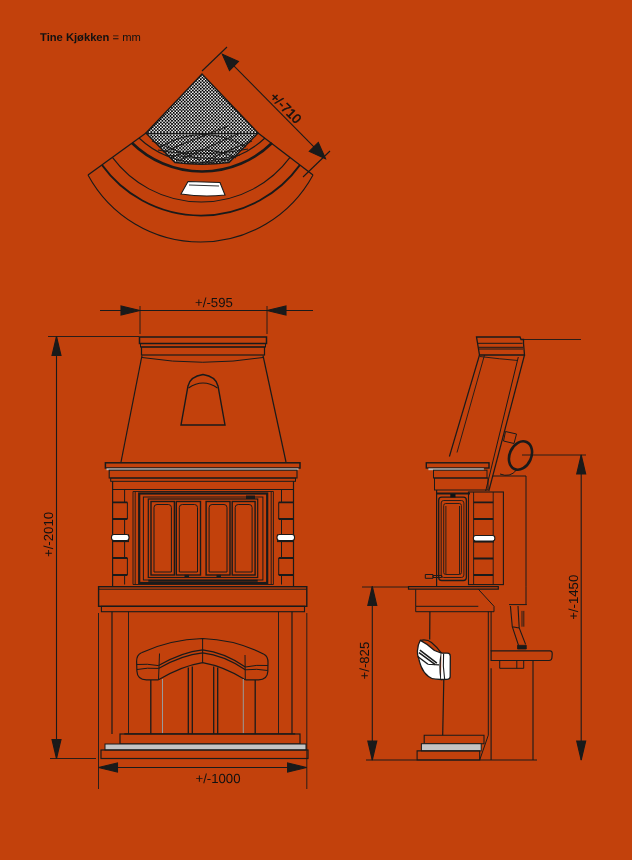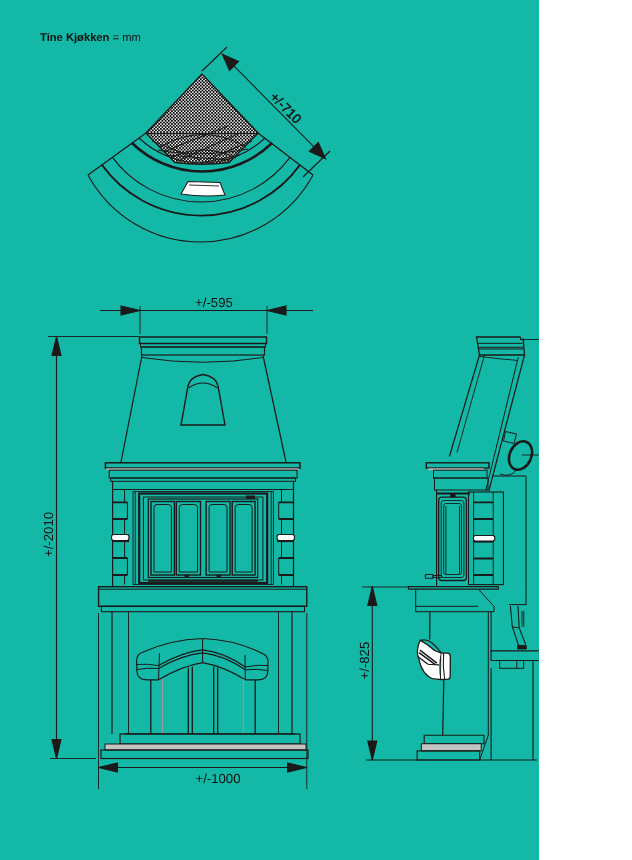--- a/index.html
+++ b/index.html
@@ -1,16 +1,16 @@
 <!DOCTYPE html>
 <html><head>
 <meta charset="utf-8">
 <style>
 html,body{margin:0;padding:0;background:#fff;}
-#page{position:relative;width:539px;height:860px;background:#14b8a6;overflow:hidden;}
+#page{position:relative;width:632px;height:860px;background:#c2410c;overflow:hidden;}
 svg{position:absolute;left:0;top:0;}
 text{font-family:"Liberation Sans",sans-serif;fill:#111;stroke:none !important;text-rendering:geometricPrecision;}
 </style>
 </head>
 <body>
 <div id="page">
 <svg width="632" height="860" viewBox="0 0 632 860">
 <defs>
 <pattern id="hat" width="3.2" height="3.2" patternUnits="userSpaceOnUse">
 <rect x="0" y="0" width="3.2" height="3.2" fill="#fff"></rect>

